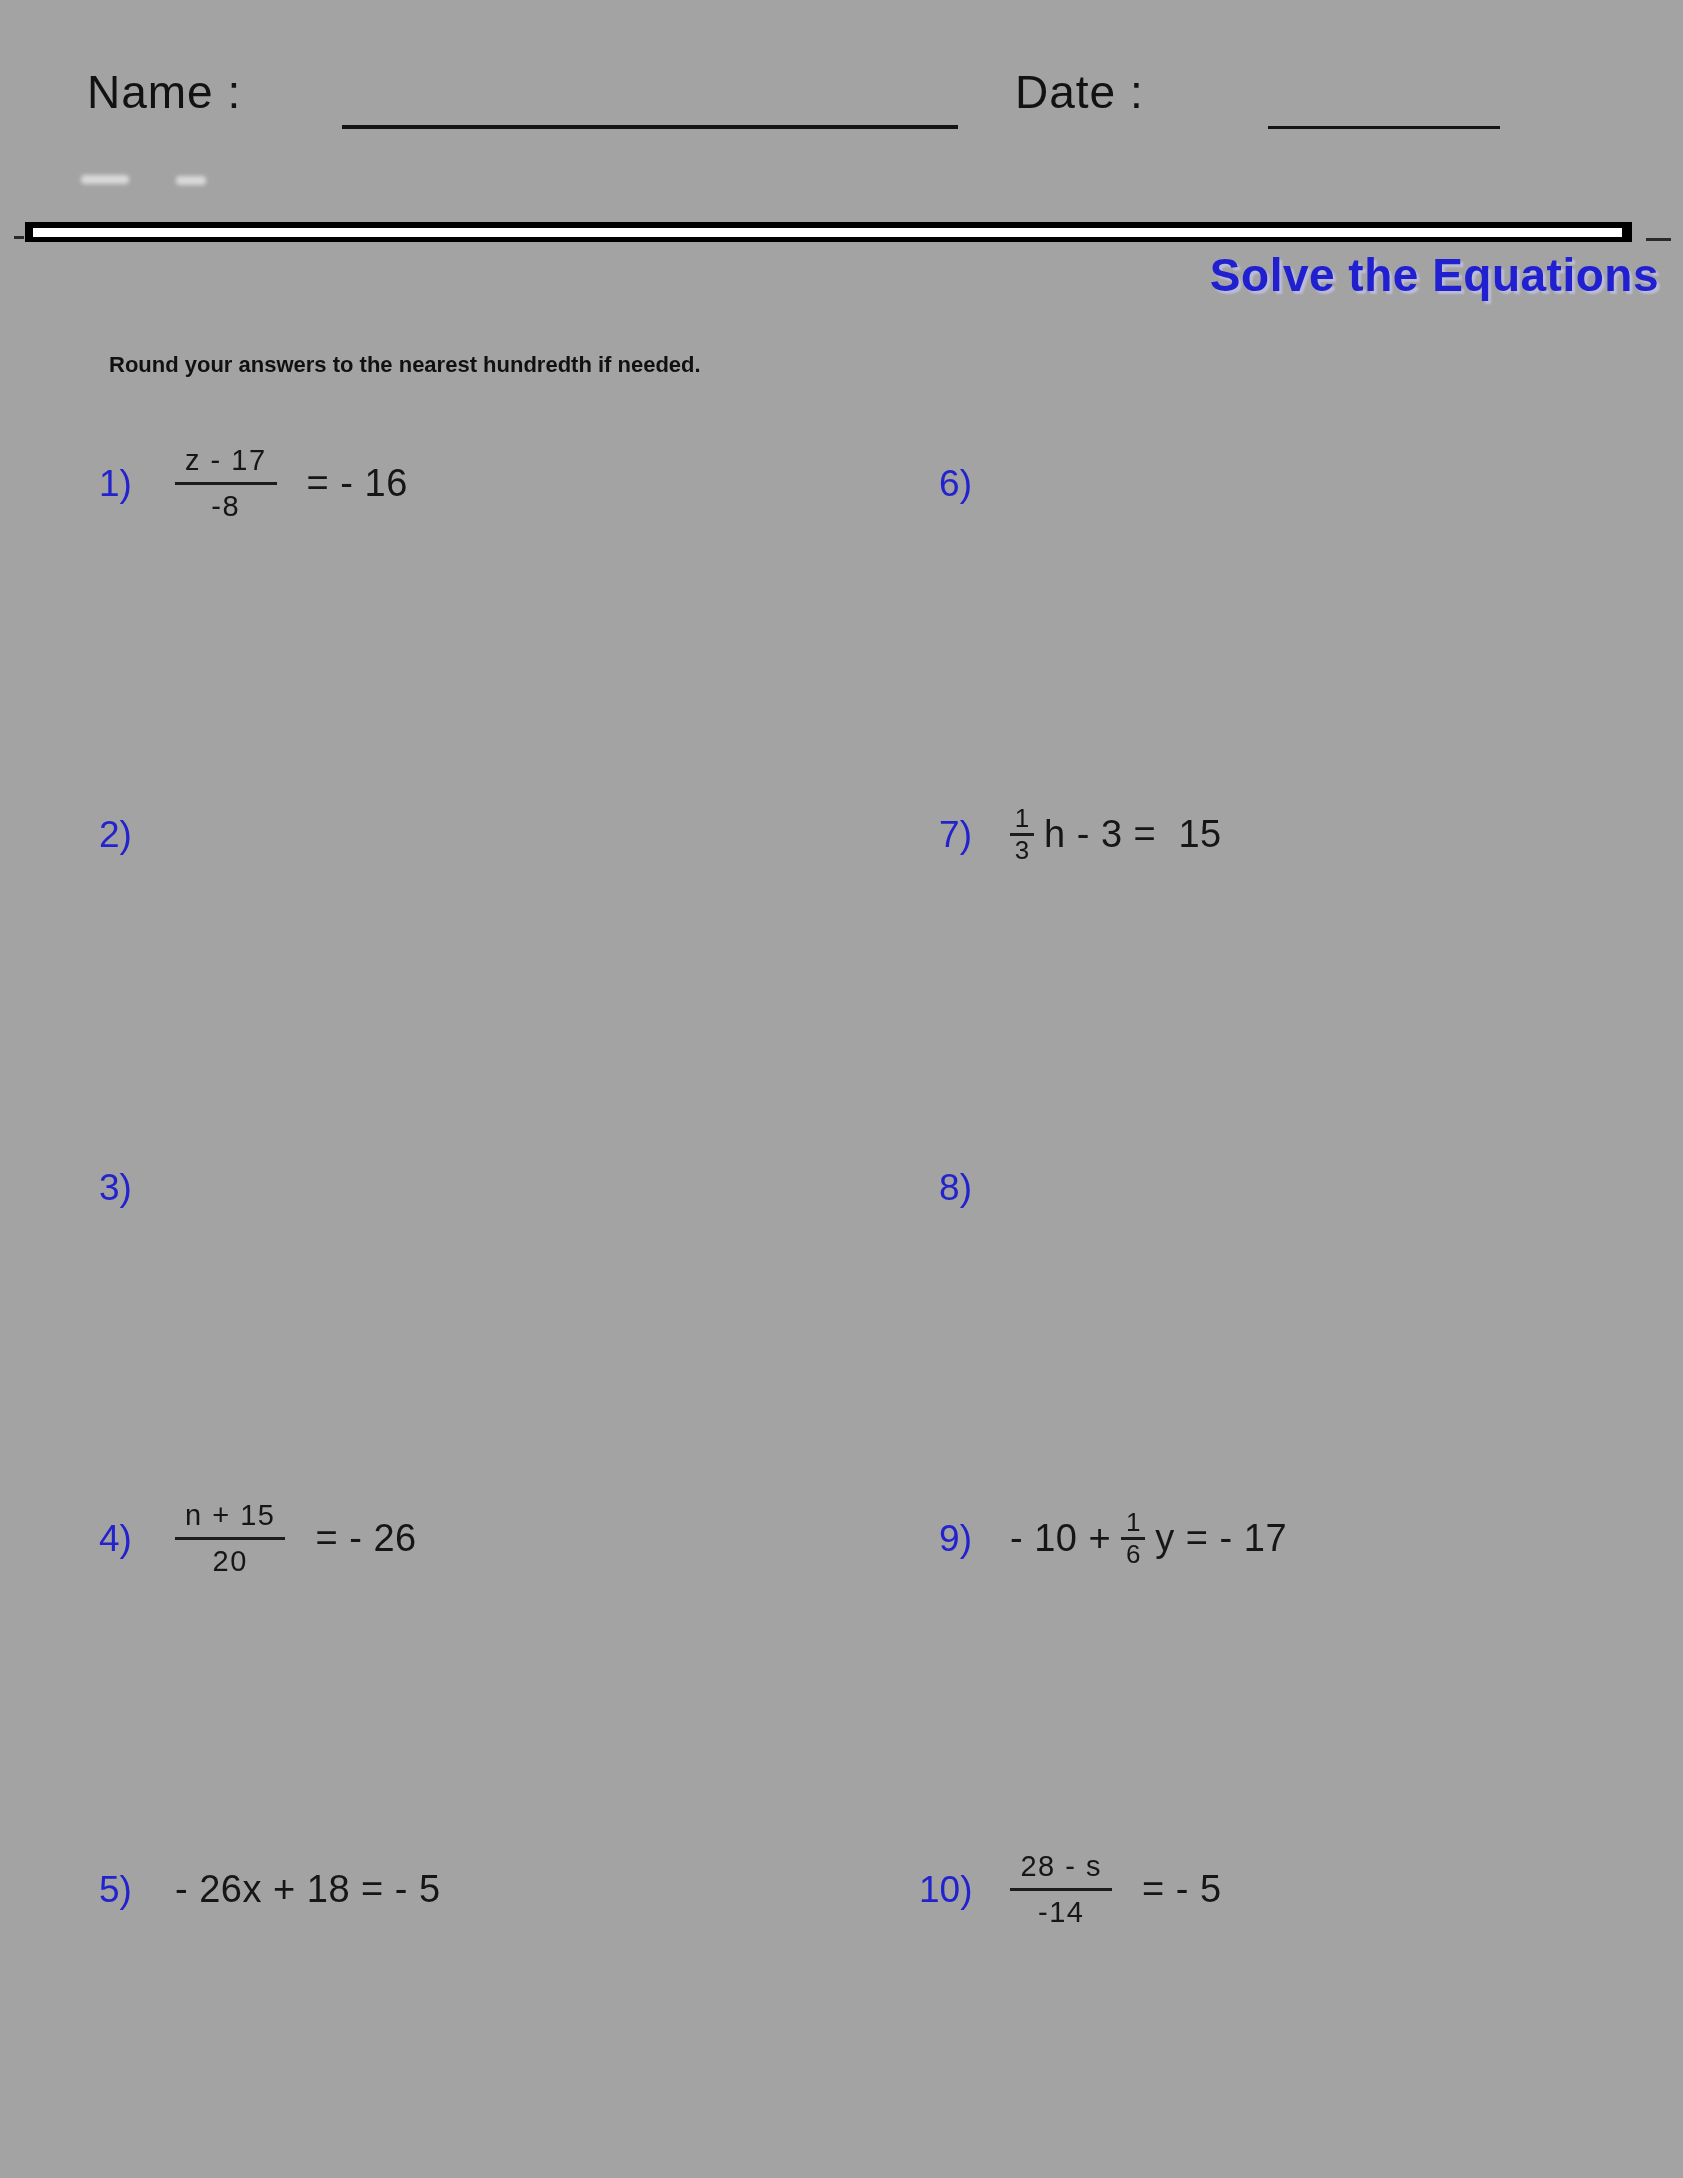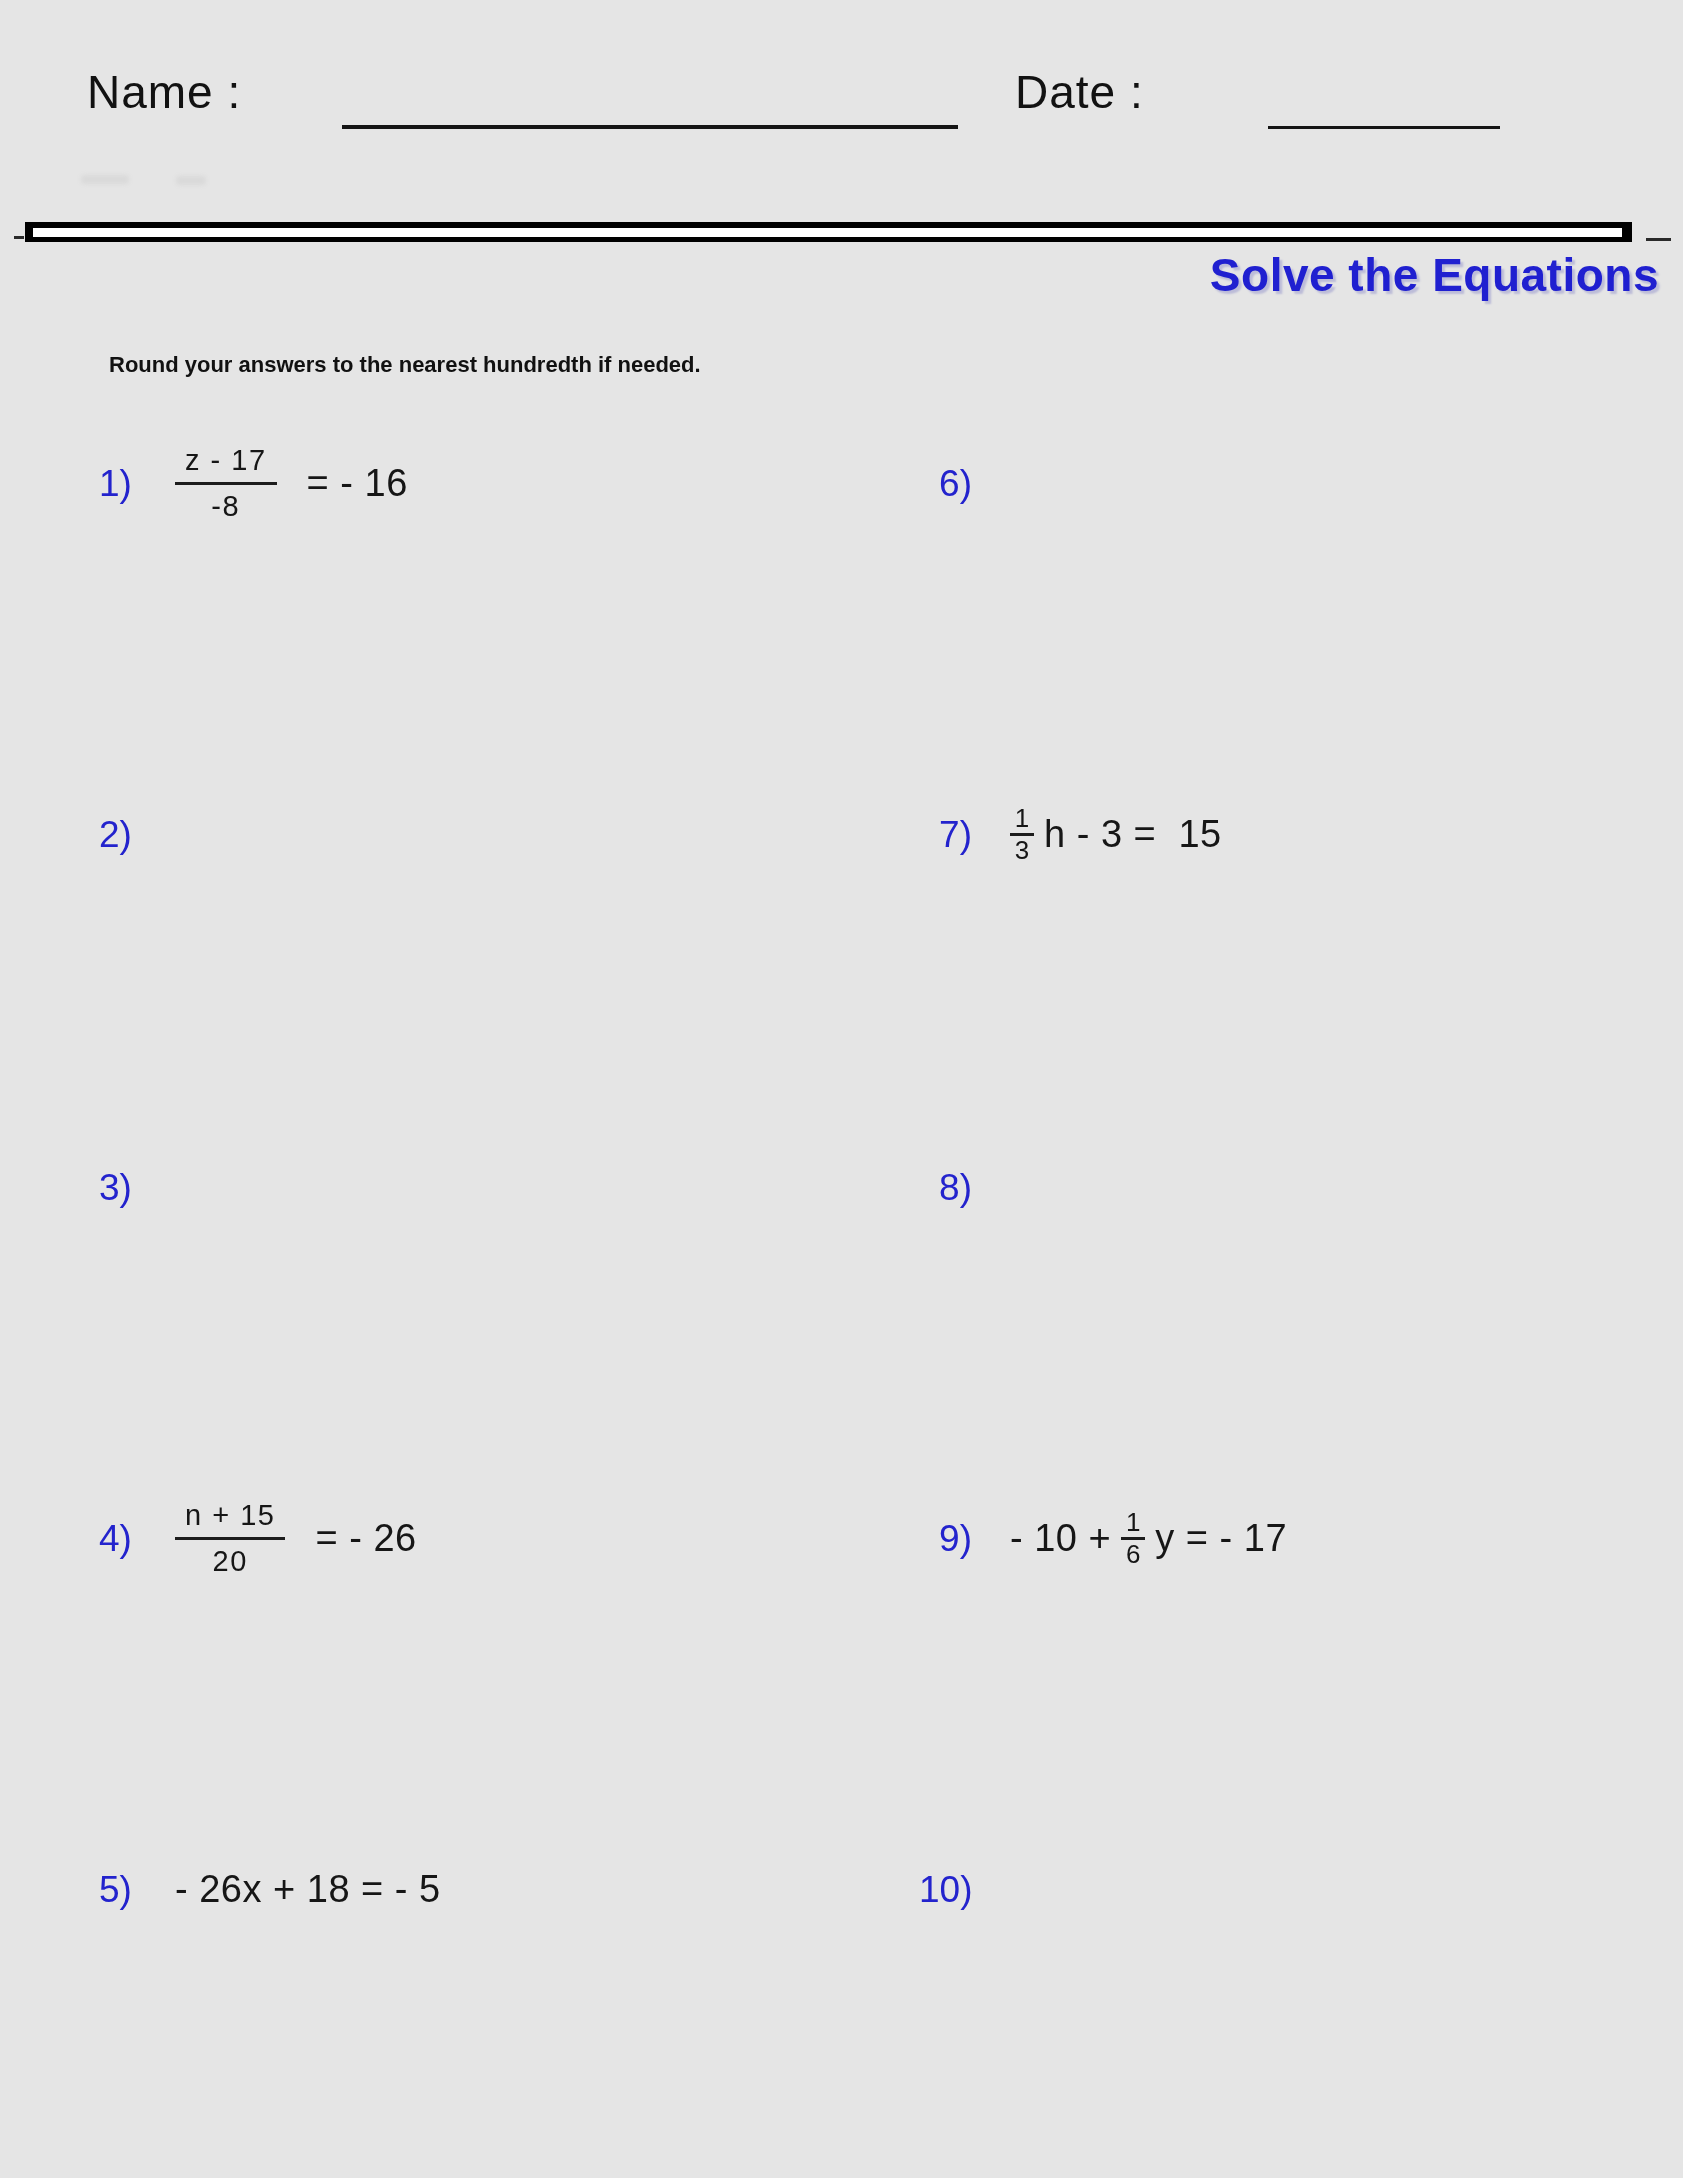--- a/index.html
+++ b/index.html
@@ -1,16 +1,16 @@
 <!DOCTYPE html>
 <html><head>
 <meta charset="utf-8">
 <style>
   html,body{margin:0;padding:0;background:#fff;}
-  .page{position:relative;width:1683px;height:2178px;background:#e5e5e5;
+  .page{position:relative;width:1683px;height:2178px;background:#a3a3a3;
         font-family:"Liberation Sans",sans-serif;overflow:hidden;color:#161616;}
 
   
   .hlabel{position:absolute;font-size:46px;color:#121212;letter-spacing:1px;}
   .uline{position:absolute;background:#141414;}
   .faintmark{position:absolute;background:#d9d9d9;filter:blur(2px);border-radius:4px;}
 
   
   .divider{position:absolute;left:25px;top:222px;width:1607px;height:20px;box-sizing:border-box;
            background:#ffffff;border:5px solid #000;border-top-width:6px;border-left-width:8px;border-right-width:10px;}
@@ -116,16 +116,24 @@
           <span class="sfrac">
             <span class="sfnum">1</span>
             <span class="sfbar"></span>
             <span class="sfden">6</span>
           </span>
           <span class="ptext">y = - 17</span>
         </span>
       </div>
       <div class="problem" style="left: 919px; top: 1828px;">
         <span class="pnum r">10)</span>
+        <span class="eq">
+          <span class="frac">
+            <span class="fnum">28 - s</span>
+            <span class="fbar"></span>
+            <span class="fden">-14</span>
+          </span>
+          <span class="rhs">= - 5</span>
+        </span>
       </div>
     </div>
 </div>
 
 
 </body></html>

